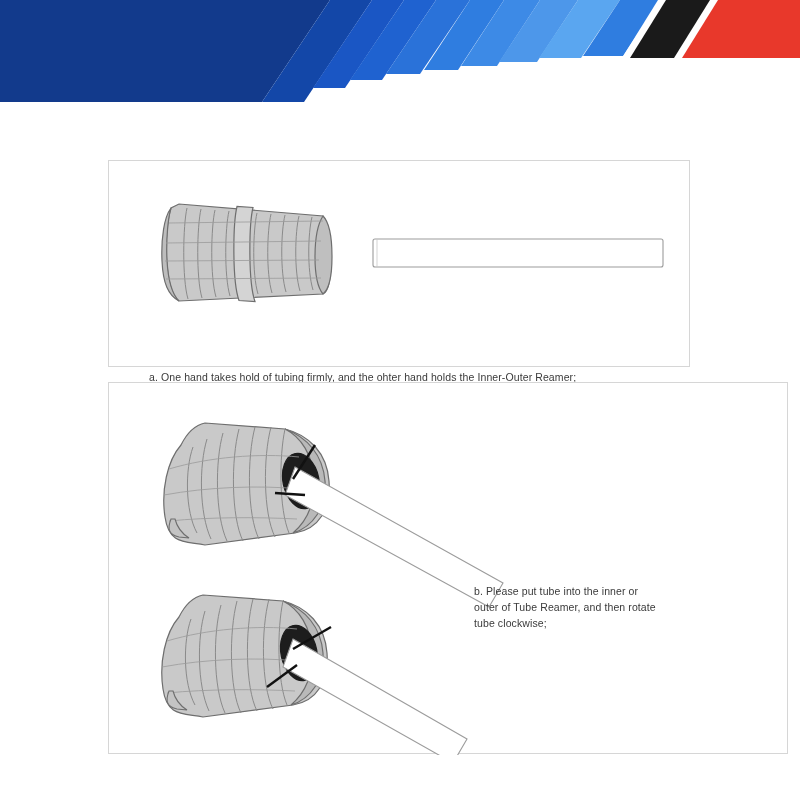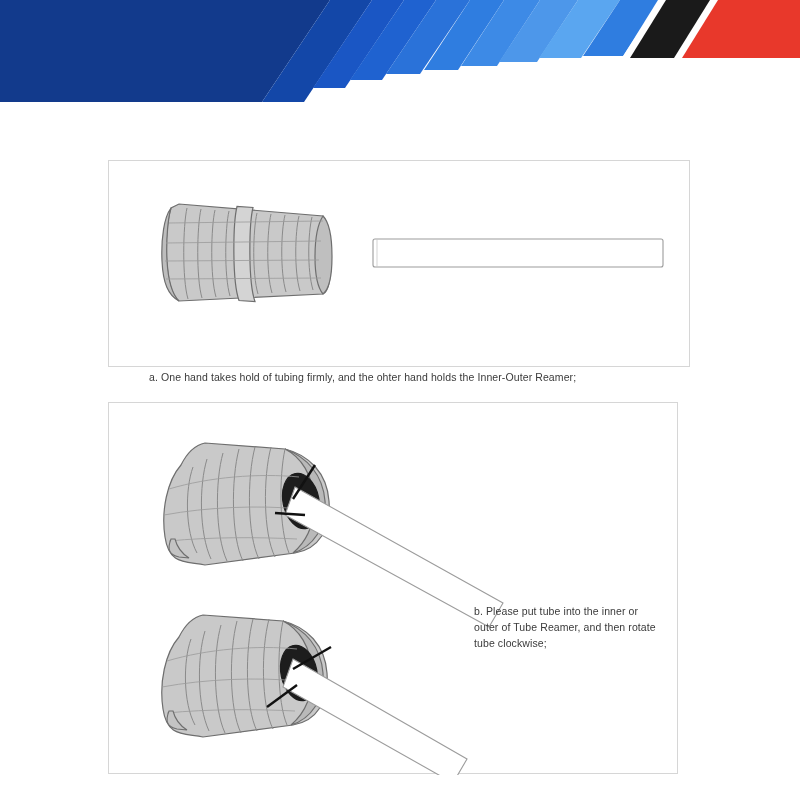--- a/index.html
+++ b/index.html
@@ -35,23 +35,22 @@
   }
   #panel-a {
     left: 108px;
     top: 160px;
     width: 582px;
     height: 207px;
   }
   #panel-b {
     left: 108px;
     top: 382px;
-    width: 570px;
+    width: 680px;
     height: 372px;
-    margin-top: 20px;
   }
 
   .caption {
     position: absolute;
     color: #3a3a3a;
     font-size: 10.5px;
     line-height: 16px;
     letter-spacing: 0.1px;
   }
   #caption-a {

